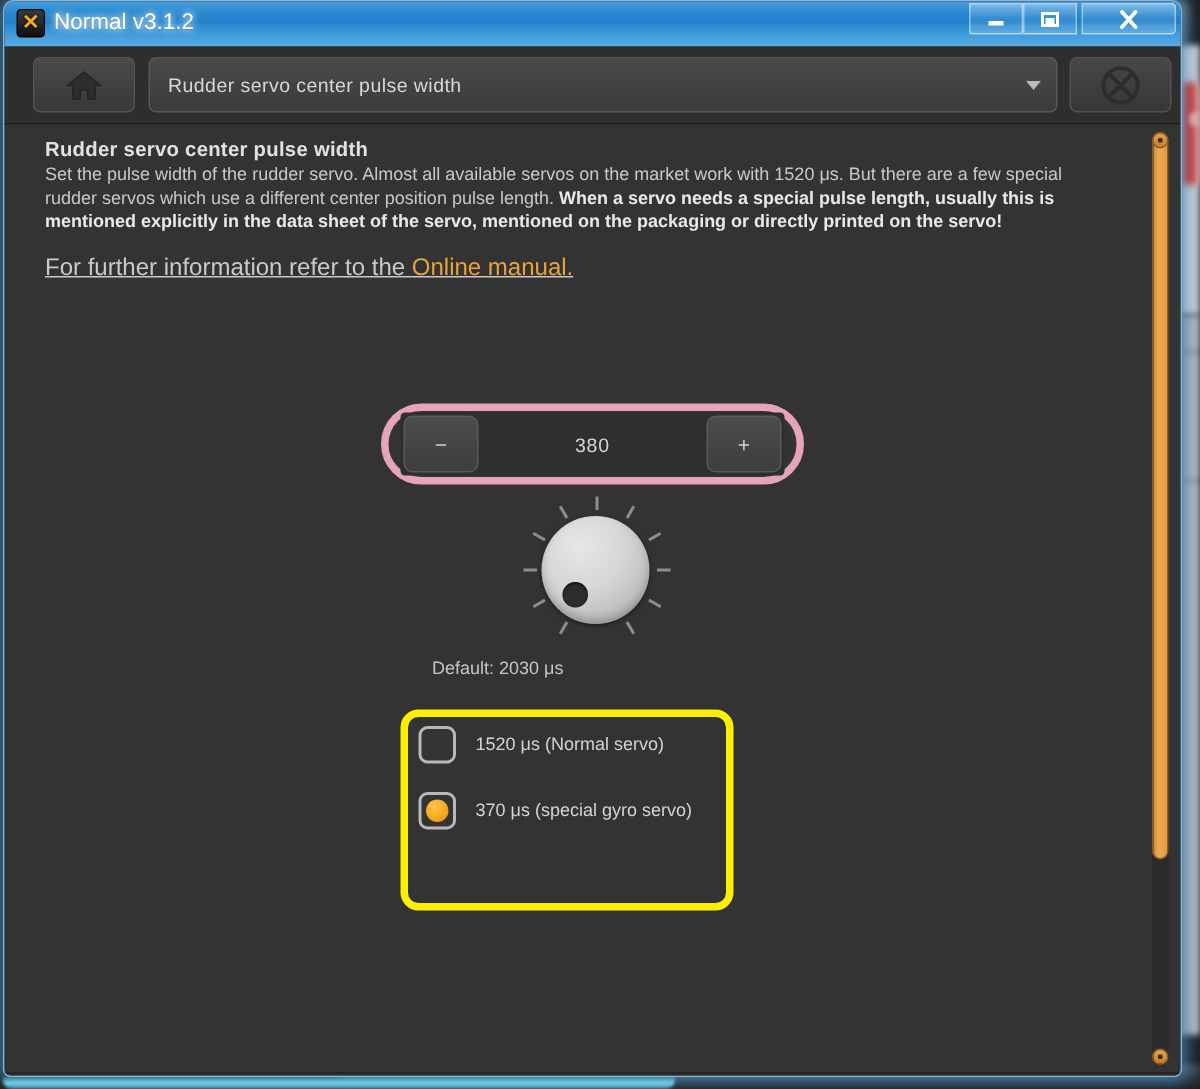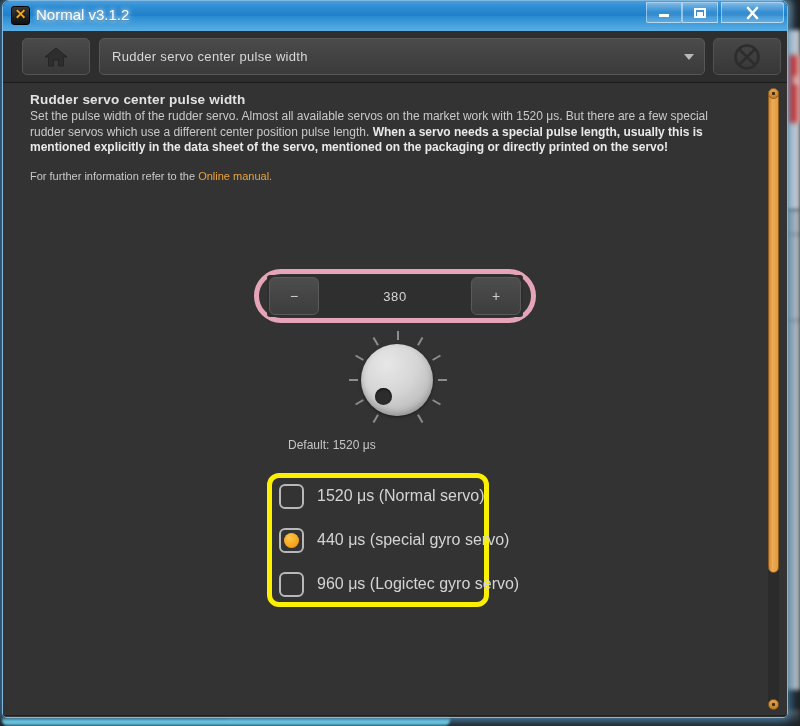--- a/index.html
+++ b/index.html
@@ -168,21 +168,21 @@
     font-size: 13.5px; font-weight: bold; color: #e2e2e2;
     letter-spacing: .2px;
   }
   #desc-body {
     margin-top: 2px;
     font-size: 12px; color: #c9c9c9; line-height: 15.5px;
   }
   #desc-body b { color: #e9e9e9; }
   #desc-more {
     margin-top: 14px;
-    font-size: 11px; color: #c9c9c9;
+    font-size: 16px; color: #c9c9c9; text-decoration: underline;
   }
   #manual-link { color: #e8a33d; }
 
   
   #pink-highlight {
     position: absolute; left: 251px; top: 186px;
     width: 282px; height: 54px;
     border: 5px solid #f4aec2;
     border-radius: 27px;
     opacity: .92;
@@ -260,21 +260,21 @@
     border: 2px solid #b8b8b8;
     display: flex; align-items: center; justify-content: center;
     flex: 0 0 auto;
   }
   .radio-dot {
     width: 15px; height: 15px; border-radius: 50%;
     background: radial-gradient(circle at 38% 32%, #ffc34d 0%, #f6a81f 55%, #e2930d 100%);
   }
   .radio-label {
     margin-left: 13px;
-    font-size: 16px; color: #d4d4d4; white-space: nowrap;
+    font-size: 12px; color: #d4d4d4; white-space: nowrap;
   }
 
   
   #scrollbar {
     position: absolute; right: 8px; top: 5px;
     width: 11px; height: 622px;
     background: #2b2b2b;
     border-radius: 6px;
   }
   #scroll-thumb {
@@ -403,37 +403,33 @@
           <div class="knob-tick" style="transform: rotate(60deg);"></div>
           <div class="knob-tick" style="transform: rotate(90deg);"></div>
           <div class="knob-tick" style="transform: rotate(120deg);"></div>
           <div class="knob-tick" style="transform: rotate(150deg);"></div>
         </div>
       <div id="knob">
         <div id="knob-indicator"></div>
       </div>
     </div>
 
-    <div id="default-label">Default: 1520 μs</div>
+    <div id="default-label">Default: 2030 μs</div>
 
     <div id="yellow-highlight"></div>
     <div id="radio-group">
         <div class="radio-row">
           <div class="radio-box"></div>
           <div class="radio-label">1520 μs (Normal servo)</div>
         </div>
         <div class="radio-row">
           <div class="radio-box">
             <div class="radio-dot"></div>
           </div>
-          <div class="radio-label">440 μs (special gyro servo)</div>
-        </div>
-        <div class="radio-row">
-          <div class="radio-box"></div>
-          <div class="radio-label">960 μs (Logictec gyro servo)</div>
+          <div class="radio-label">370 μs (special gyro servo)</div>
         </div>
       </div>
 
     <div id="scrollbar">
       <div id="scroll-thumb" style="height: 485.16px;"></div>
       <div class="scroll-cap" id="scroll-cap-top"></div>
       <div class="scroll-cap" id="scroll-cap-bottom"></div>
     </div>
   </div>
 

